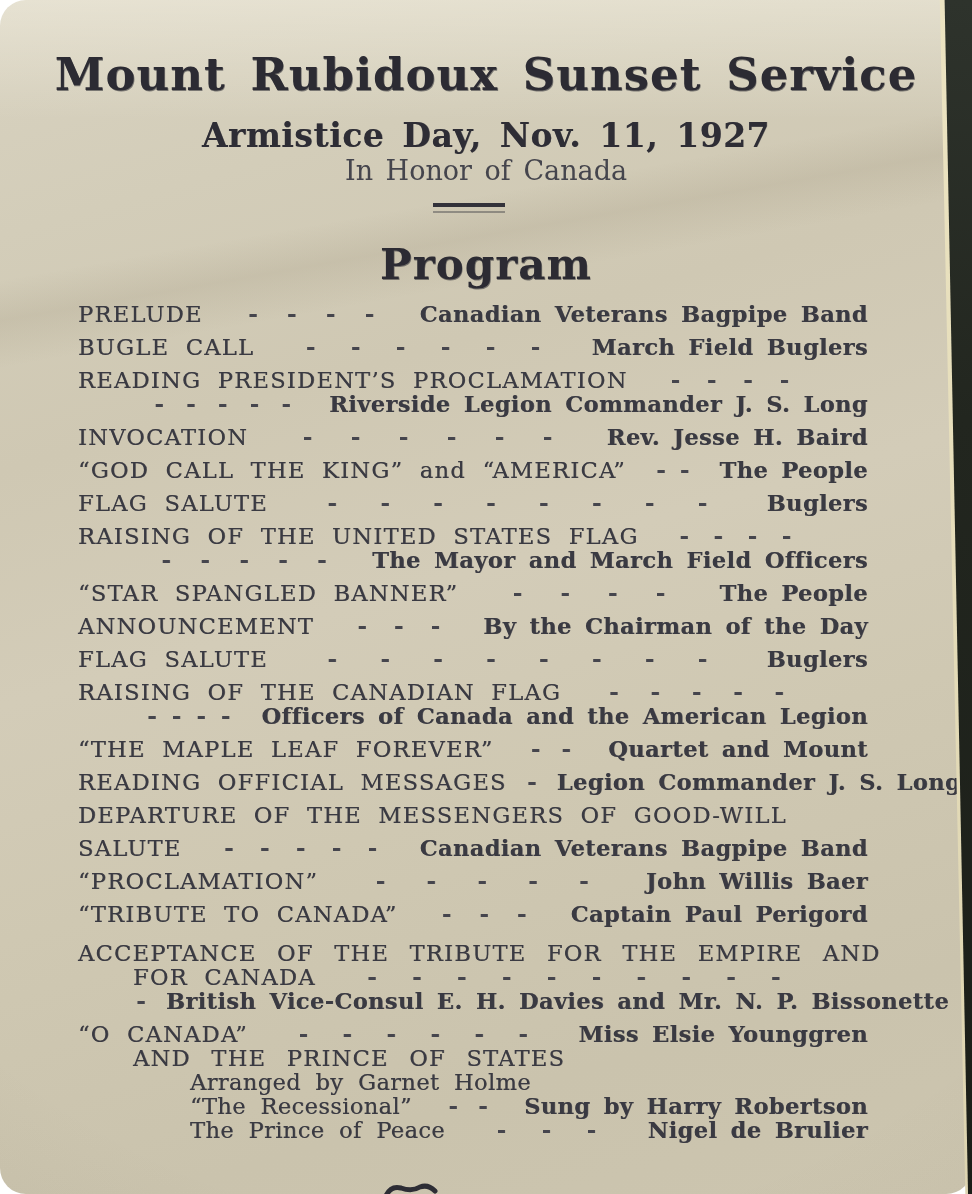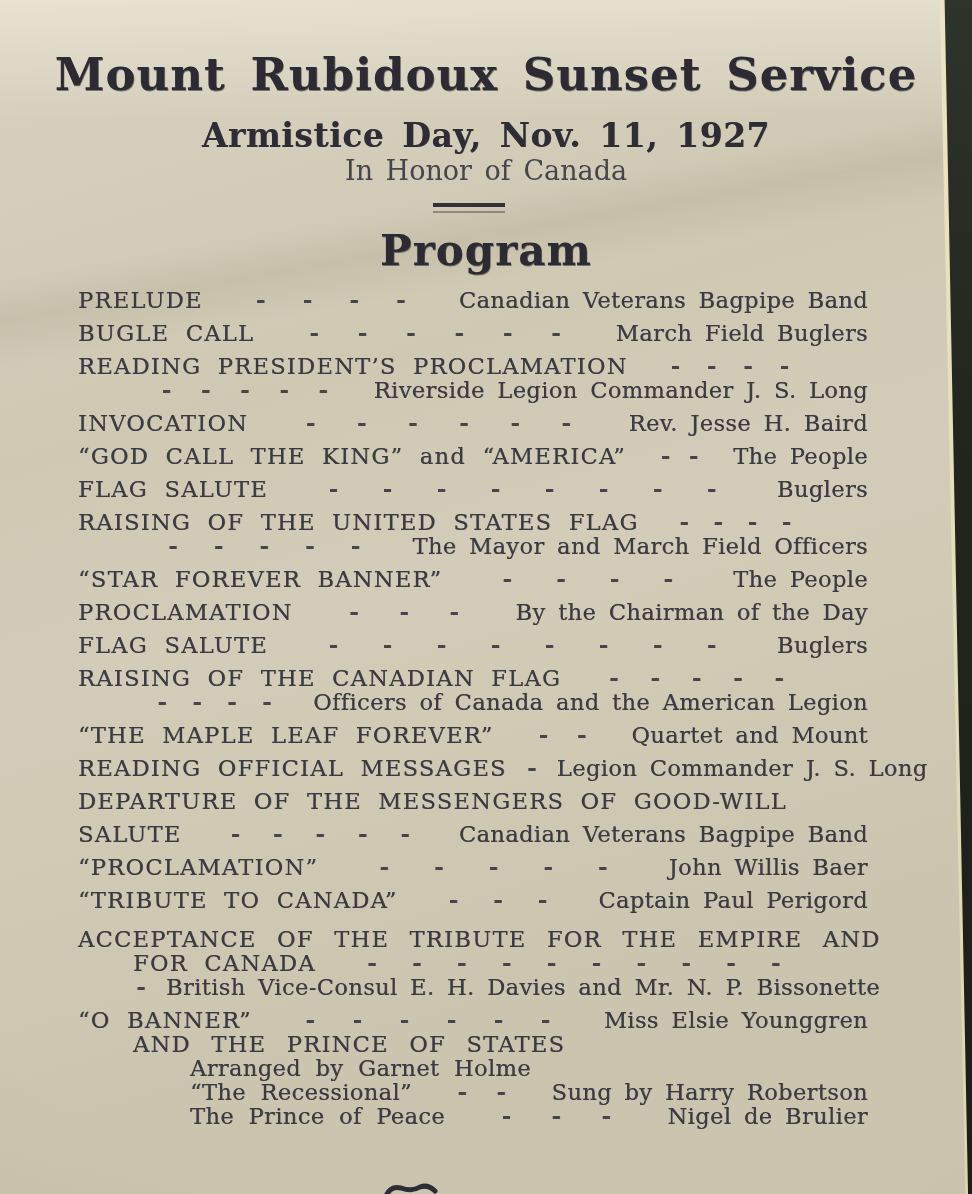--- a/index.html
+++ b/index.html
@@ -8,20 +8,21 @@
     font-family:"DejaVu Serif","Liberation Serif",serif;
   }
   .paper {
     position:relative; width:972px; height:1194px; box-sizing:border-box;
     background:
       radial-gradient(140% 110% at 50% 42%, rgba(0,0,0,0) 55%, rgba(60,50,30,0.13) 100%),
       linear-gradient(180deg, rgba(255,252,240,0.38) 0%, rgba(255,252,240,0) 10%),
       linear-gradient(170deg, rgba(0,0,0,0) 20.5%, rgba(95,80,52,0.09) 23.5%, rgba(0,0,0,0) 27%),
       linear-gradient(164deg, #d8d2c0 0%, #d3cdb9 16%, #cfc8b3 32%, #d3ccb8 48%, #cfc8b2 64%, #cac3ad 84%, #ccc5af 100%);
     color:#3a3a42;
+    border-radius:26px;
   }
   
   .edge-light {
     position:absolute; top:0; right:0; width:37px; height:1194px;
     background:linear-gradient(180deg,#ece4c2,#ddd4b0);
     clip-path:polygon(13% 0, 100% 0, 100% 100%, 82% 100%);
   }
   .edge-dark {
     position:absolute; top:0; right:0; width:33px; height:1194px;
     background:linear-gradient(180deg,#2e332c 0%, #22261f 35%, #1b1e18 100%);
@@ -40,40 +41,40 @@
     text-align:center;
   }
   .dedication {
     font-size:27px; color:#45454d; word-spacing:4px;
   }
   .divider {
     width:72px; height:4px; margin:17px auto 0 auto; transform:translateX(-17px);
     border-top:4px solid #33323a; border-bottom:2px solid rgba(51,50,58,0.40);
   }
   .heading {
-    margin-top:13px; text-align:center; font-size:42px; font-weight:bold;
+    margin-top:27px; text-align:center; font-size:42px; font-weight:bold;
     color:#2c2b33; text-shadow:0.6px 0.6px 0.4px rgba(44,43,51,0.55); letter-spacing:1px;
   }
   .program { margin-top:14px; padding:0 104px 0 78px; }
   .prow {
     display:flex; align-items:baseline; margin-top:10px; line-height:23px;
     font-size:22.5px; color:#3a3a42; text-shadow:0.4px 0.3px 0.2px rgba(50,50,60,0.6);
   }
   .prow.wrap { margin-top:1px; }
   .prow.gap  { margin-top:16px; }
   .plabel { white-space:nowrap; letter-spacing:1.3px; word-spacing:8px; }
   .plabel.wide { word-spacing:12px; }
   .plabel.mixed { letter-spacing:0.4px; word-spacing:7px; }
   .pdash {
     display:flex; flex:1 1 auto; justify-content:space-evenly; align-items:baseline;
     min-width:18px; padding:0 16px;
   }
   .pdash.noperf { margin-right:36px; }
   .pdash span { font-weight:bold; color:#45454d; }
-  .pperf { white-space:nowrap; letter-spacing:0.4px; word-spacing:5px; }
+  .pperf { white-space:nowrap; letter-spacing:0.4px; word-spacing:5px;font-weight:bold; }
   .ornament {
     position:absolute; left:382px; bottom:0; width:56px; height:13px; overflow:hidden;
   }
 </style>
 </head>
 <body>
 
 <div class="paper">
 
   <div class="masthead">
@@ -174,31 +175,31 @@
         <span class="pdash">
           <span>-</span>
           <span>-</span>
           <span>-</span>
           <span>-</span>
           <span>-</span>
         </span>
         <span class="pperf">The Mayor and March Field Officers</span>
       </div>
       <div class="prow">
-        <span class="plabel">“STAR FOREVER BANNER”</span>
+        <span class="plabel">“STAR SPANGLED BANNER”</span>
         <span class="pdash">
           <span>-</span>
           <span>-</span>
           <span>-</span>
           <span>-</span>
         </span>
         <span class="pperf">The People</span>
       </div>
       <div class="prow">
-        <span class="plabel">PROCLAMATION</span>
+        <span class="plabel">ANNOUNCEMENT</span>
         <span class="pdash">
           <span>-</span>
           <span>-</span>
           <span>-</span>
         </span>
         <span class="pperf">By the Chairman of the Day</span>
       </div>
       <div class="prow">
         <span class="plabel">FLAG SALUTE</span>
         <span class="pdash">
@@ -299,21 +300,21 @@
           <span>-</span>
         </span>
       </div>
       <div class="prow wrap" style="padding-left: 38px;">
         <span class="pdash">
           <span>-</span>
         </span>
         <span class="pperf">British Vice-Consul E. H. Davies and Mr. N. P. Bissonette</span>
       </div>
       <div class="prow">
-        <span class="plabel">“O BANNER”</span>
+        <span class="plabel">“O CANADA”</span>
         <span class="pdash">
           <span>-</span>
           <span>-</span>
           <span>-</span>
           <span>-</span>
           <span>-</span>
           <span>-</span>
         </span>
         <span class="pperf">Miss Elsie Younggren</span>
       </div>

